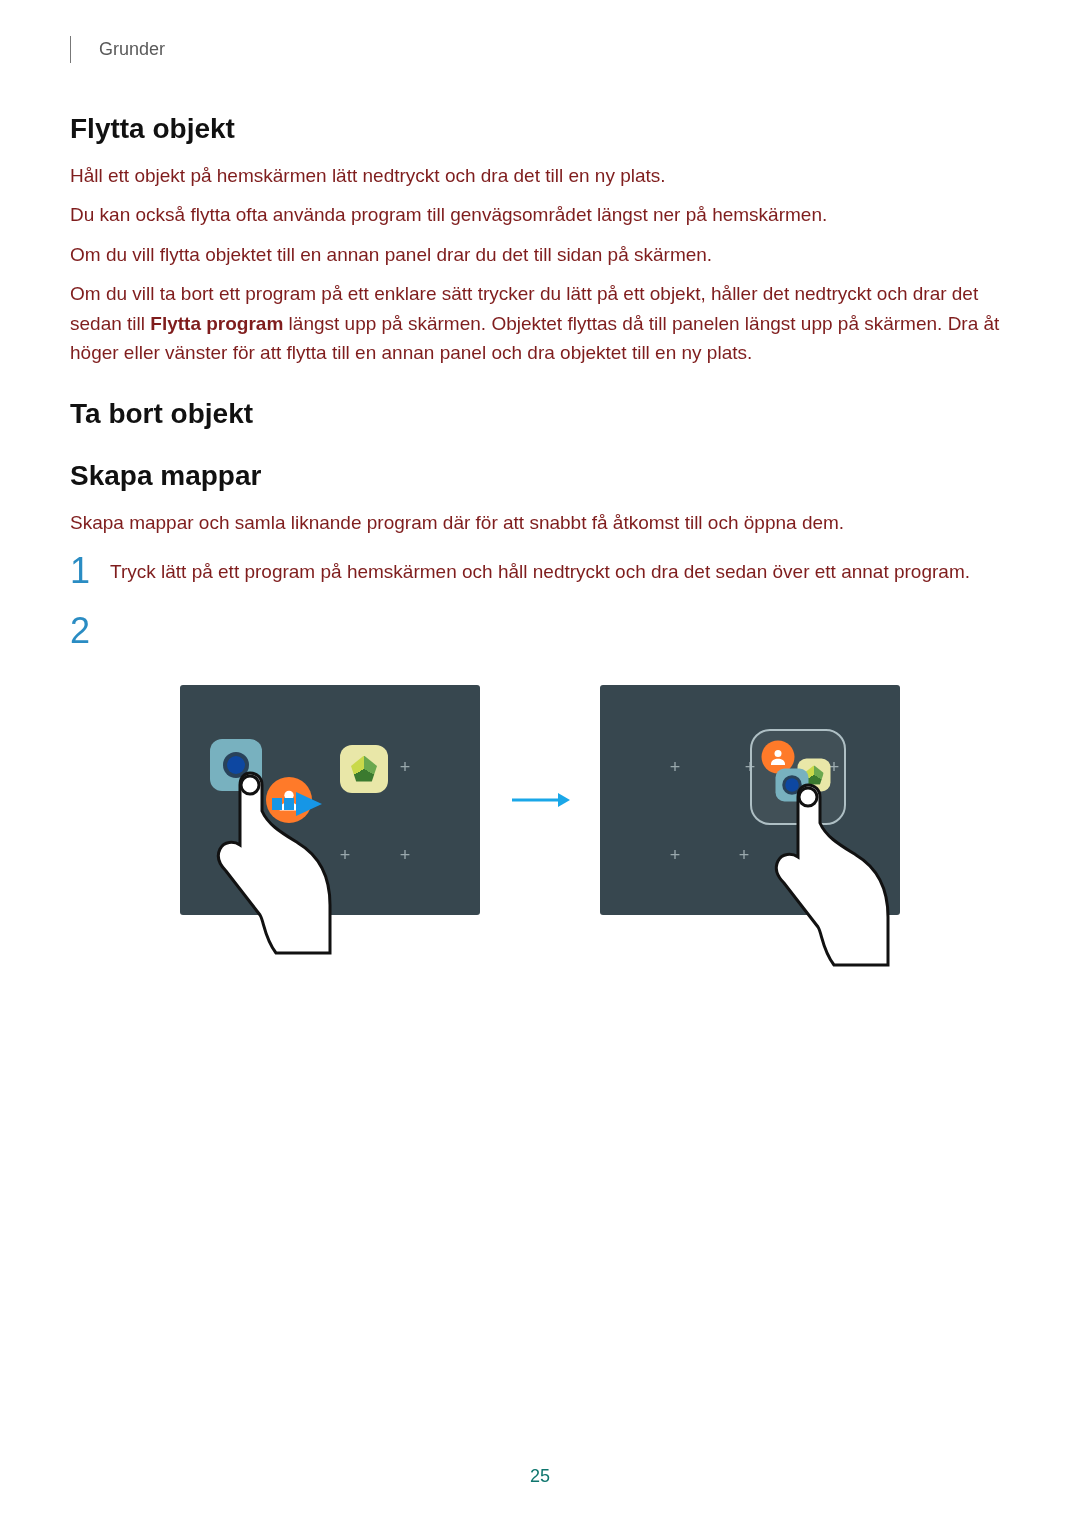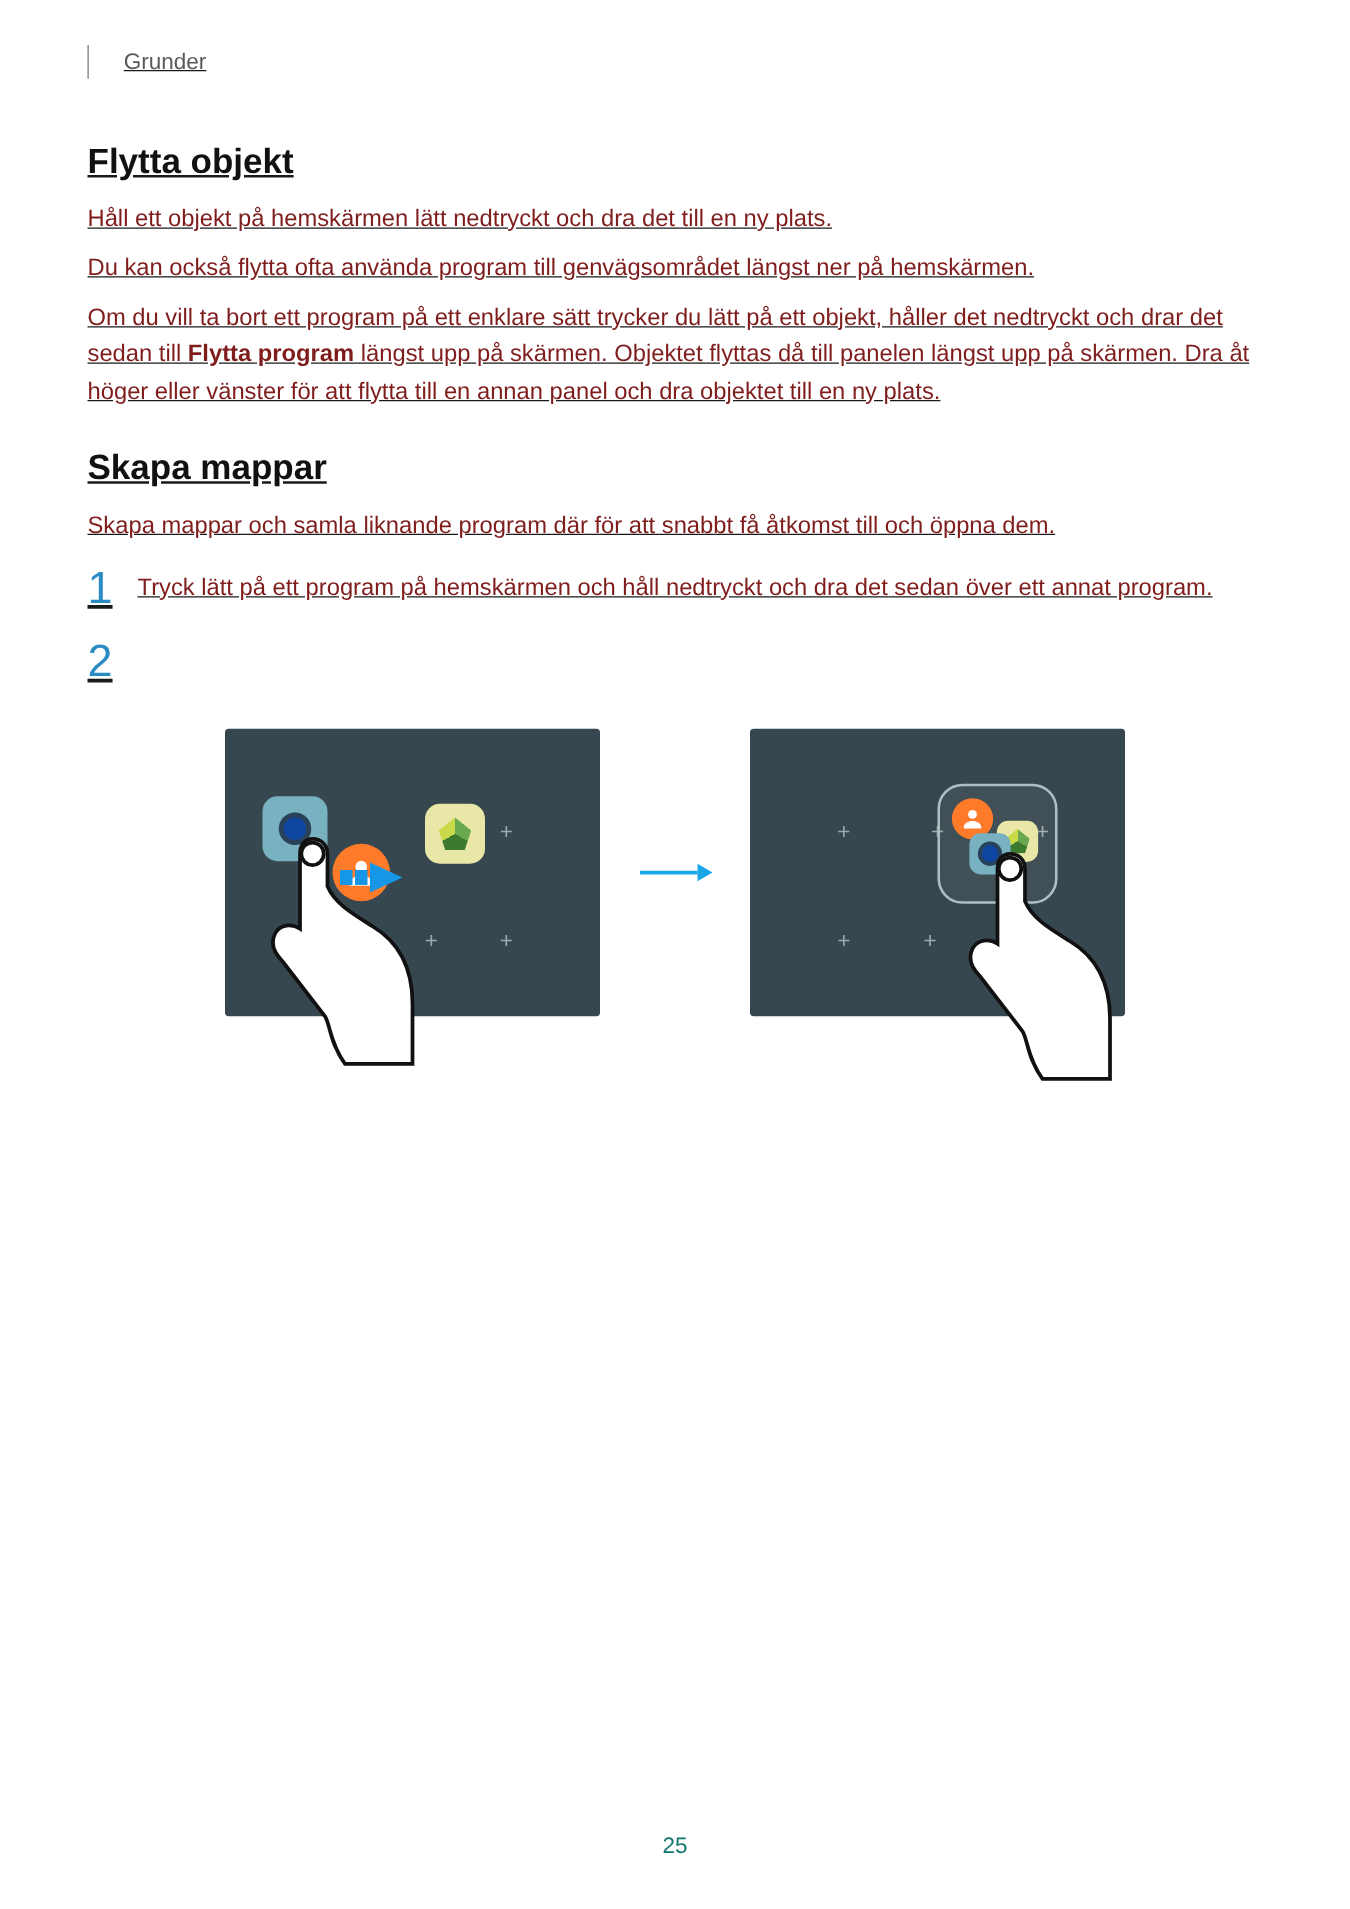--- a/index.html
+++ b/index.html
@@ -8,21 +8,20 @@
     background: #ffffff;
     font-family: "Segoe UI", "Helvetica Neue", Arial, sans-serif;
     color: #1a1a1a;
   }
   .page {
     width: 1080px;
     min-height: 1527px;
     box-sizing: border-box;
     padding: 36px 70px 40px 70px;
     position: relative;
-    text-decoration: underline;
   }
   .chapter-header {
     font-size: 18px;
     color: #5a5a5a;
     padding-left: 28px;
     border-left: 1.5px solid #777;
     line-height: 1.5;
     margin-bottom: 50px;
     font-weight: 400;
   }
@@ -186,24 +185,26 @@
 
 <div class="page">
 
   <div class="chapter-header">
     <span>Grunder</span>
   </div>
 
   <h2 class="section-title">Flytta objekt</h2>
   <p class="body">Håll ett objekt på hemskärmen lätt nedtryckt och dra det till en ny plats.</p>
   <p class="body">Du kan också flytta ofta använda program till genvägsområdet längst ner på hemskärmen.</p>
+  <p class="body">Om du vill flytta objektet till en annan panel drar du det till sidan på skärmen.</p>
   <p class="body">
     <span>Om du vill ta bort ett program på ett enklare sätt trycker du lätt på ett objekt, håller det nedtryckt och drar det sedan till </span><span class="bold">Flytta program</span><span> längst upp på skärmen. Objektet flyttas då till panelen längst upp på skärmen. Dra åt höger eller vänster för att flytta till en annan panel och dra objektet till en ny plats.</span>
   </p>
 
+  <h2 class="section-title">Ta bort objekt</h2>
 
   <h2 class="section-title">Skapa mappar</h2>
   <p class="body">Skapa mappar och samla liknande program där för att snabbt få åtkomst till och öppna dem.</p>
 
   <div class="step">
     <div class="step-num">1</div>
     <div class="step-content">
       <p class="body">Tryck lätt på ett program på hemskärmen och håll nedtryckt och dra det sedan över ett annat program.</p>
     </div>
   </div>

